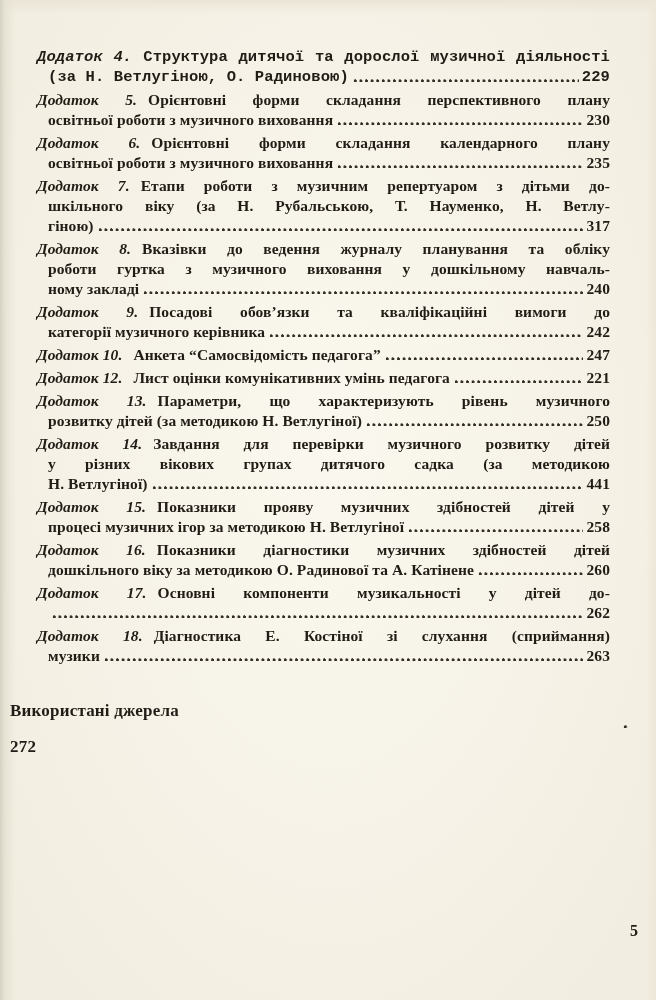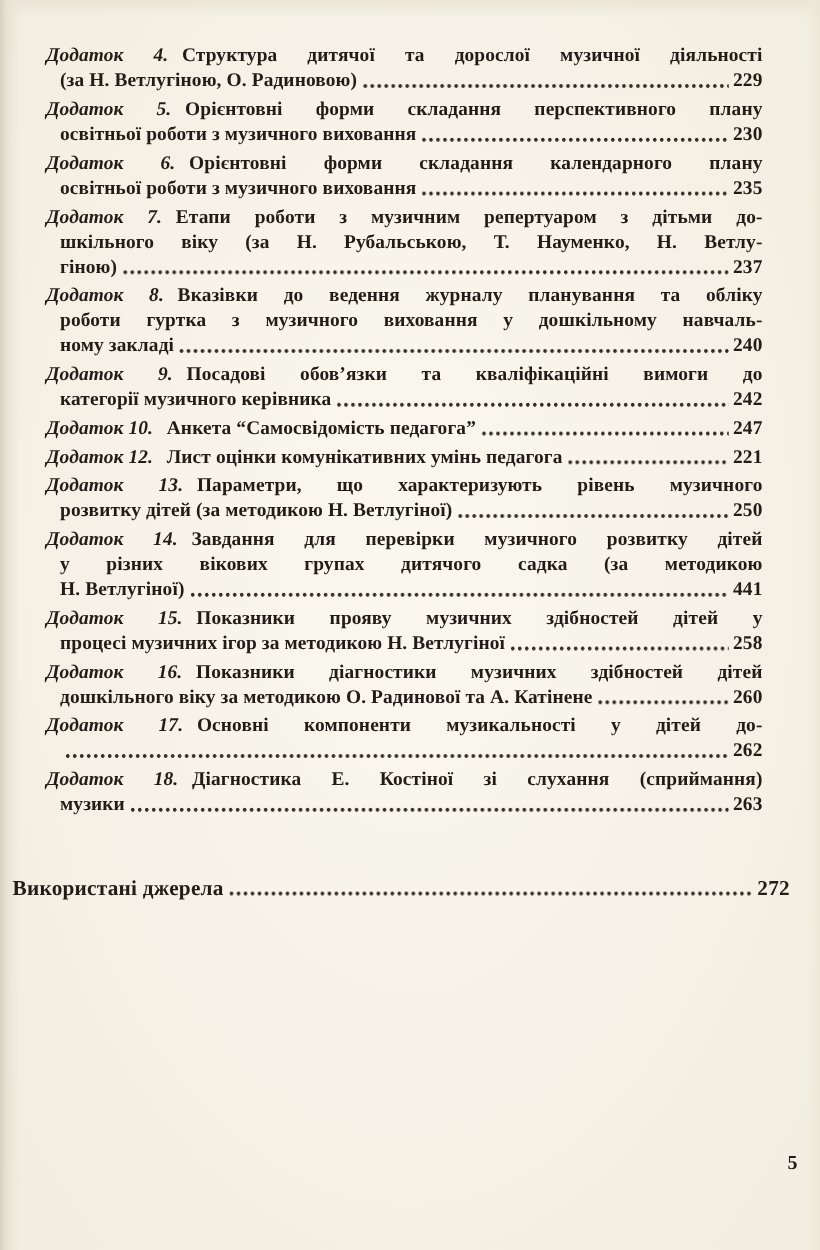--- a/index.html
+++ b/index.html
@@ -22,21 +22,21 @@
     font-family: "Liberation Serif", "DejaVu Serif", serif;
     color: #211c16;
   }
   .toc {
     position: absolute;
     top: 31px;
     left: 37px;
     width: 573px;
   }
   .entry { margin-top: 3px; }
-  .entry:first-child { margin-top: 4px; }
+  .entry:first-child { margin-top: 16px; font-family: Liberation Mono, monospace; }
   .line {
     font-size: 15.5px;
     line-height: 20px;
     font-weight: 600;
     letter-spacing: 0.1px;
   }
   
   .line.just {
     text-align: justify;
     text-align-last: justify;
@@ -66,20 +66,21 @@
     position: absolute;
     left: 10px;
     top: 699px;
     width: 622px;
     display: flex;
     align-items: baseline;
     font-size: 17px;
     line-height: 24px;
     font-weight: 600;
     letter-spacing: 0.2px;
+    flex-direction: column;
   }
   .sources-line .leader { height: 8px; margin-bottom: 4px; }
   .folio {
     position: absolute;
     top: 922px;
     right: 18px;
     font-size: 16px;
     font-weight: 700;
   }
 </style>
@@ -111,21 +112,21 @@
           <span class="leader"></span>
           <span class="pg">235</span>
         </div>
       </div>
       <div class="entry">
         <div class="line first just just"><span class="label">Додаток 7.</span><span class="txt">Етапи роботи з музичним репертуаром з дітьми до-</span></div>
         <div class="line cont just"><span class="txt">шкільного віку (за Н. Рубальською, Т. Науменко, Н. Ветлу-</span></div>
         <div class="line cont last">
           <span class="txt">гіною)</span>
           <span class="leader"></span>
-          <span class="pg">237</span>
+          <span class="pg">317</span>
         </div>
       </div>
       <div class="entry">
         <div class="line first just just"><span class="label">Додаток 8.</span><span class="txt">Вказівки до ведення журналу планування та обліку</span></div>
         <div class="line cont just"><span class="txt">роботи гуртка з музичного виховання у дошкільному навчаль-</span></div>
         <div class="line cont last">
           <span class="txt">ному закладі</span>
           <span class="leader"></span>
           <span class="pg">240</span>
         </div>

